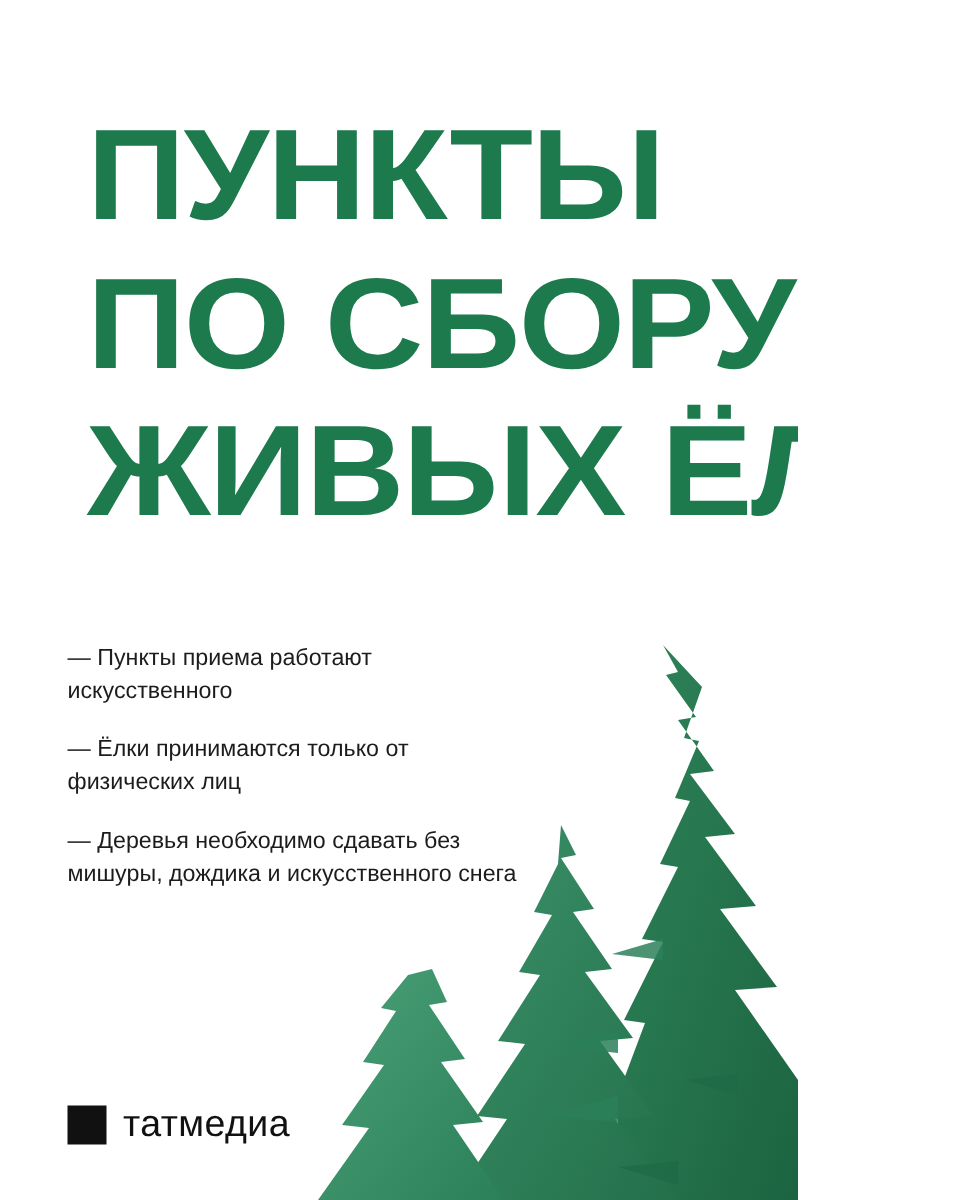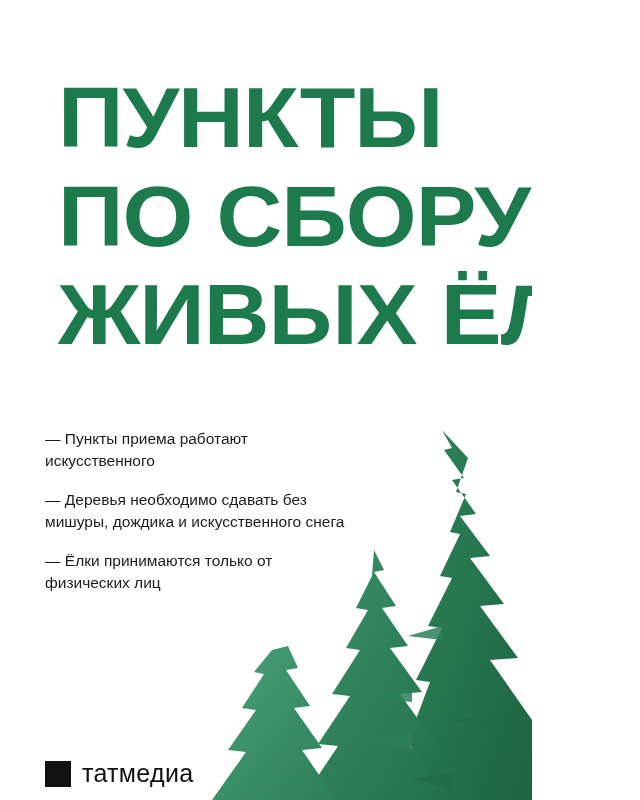--- a/index.html
+++ b/index.html
@@ -67,21 +67,21 @@
     width: 420px;
     height: 370px;
     z-index: 2;
   }
   .trees svg { display: block; width: 100%; height: 100%; }
 
   
   .footer {
     position: absolute;
     left: 45px;
-    bottom: 12px;
+    bottom: 36px;
     display: flex;
     align-items: center;
     gap: 11px;
     z-index: 6;
   }
   .logo-mark {
     width: 26px;
     height: 26px;
     background: #111111;
     flex: 0 0 auto;
@@ -140,22 +140,22 @@
   </div>
 
   <div class="headline">
     <div class="headline-line l1">ПУНКТЫ</div>
     <div class="headline-line l2">ПО СБОРУ</div>
     <div class="headline-line l3">ЖИВЫХ ЁЛОК</div>
   </div>
 
   <div class="bullets">
     <div class="bullet">— Пункты приема работают искусственного</div>
+    <div class="bullet">— Ёлки принимаются только от физических лиц</div>
     <div class="bullet">— Деревья необходимо сдавать без мишуры, дождика и искусственного снега</div>
-    <div class="bullet">— Ёлки принимаются только от физических лиц</div>
   </div>
 
   <div class="footer">
     <div class="logo-mark"></div>
     <div class="logo-text">татмедиа</div>
   </div>
 
 </div>
 
 </body></html>

